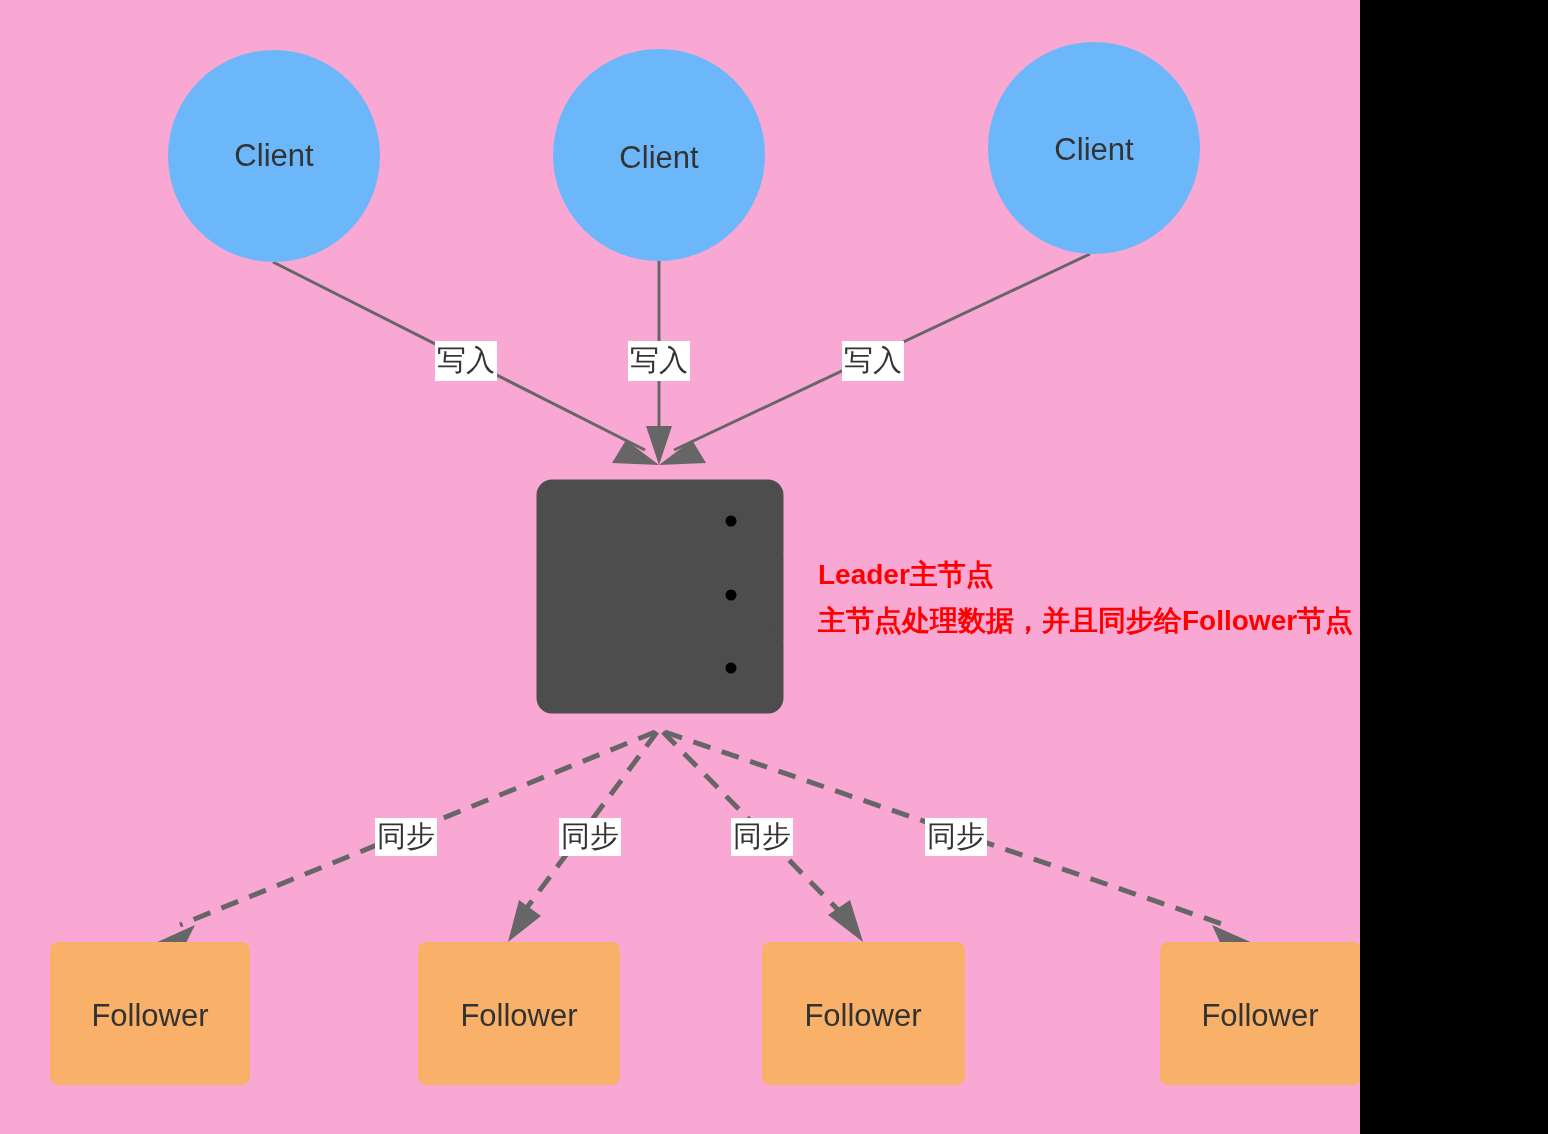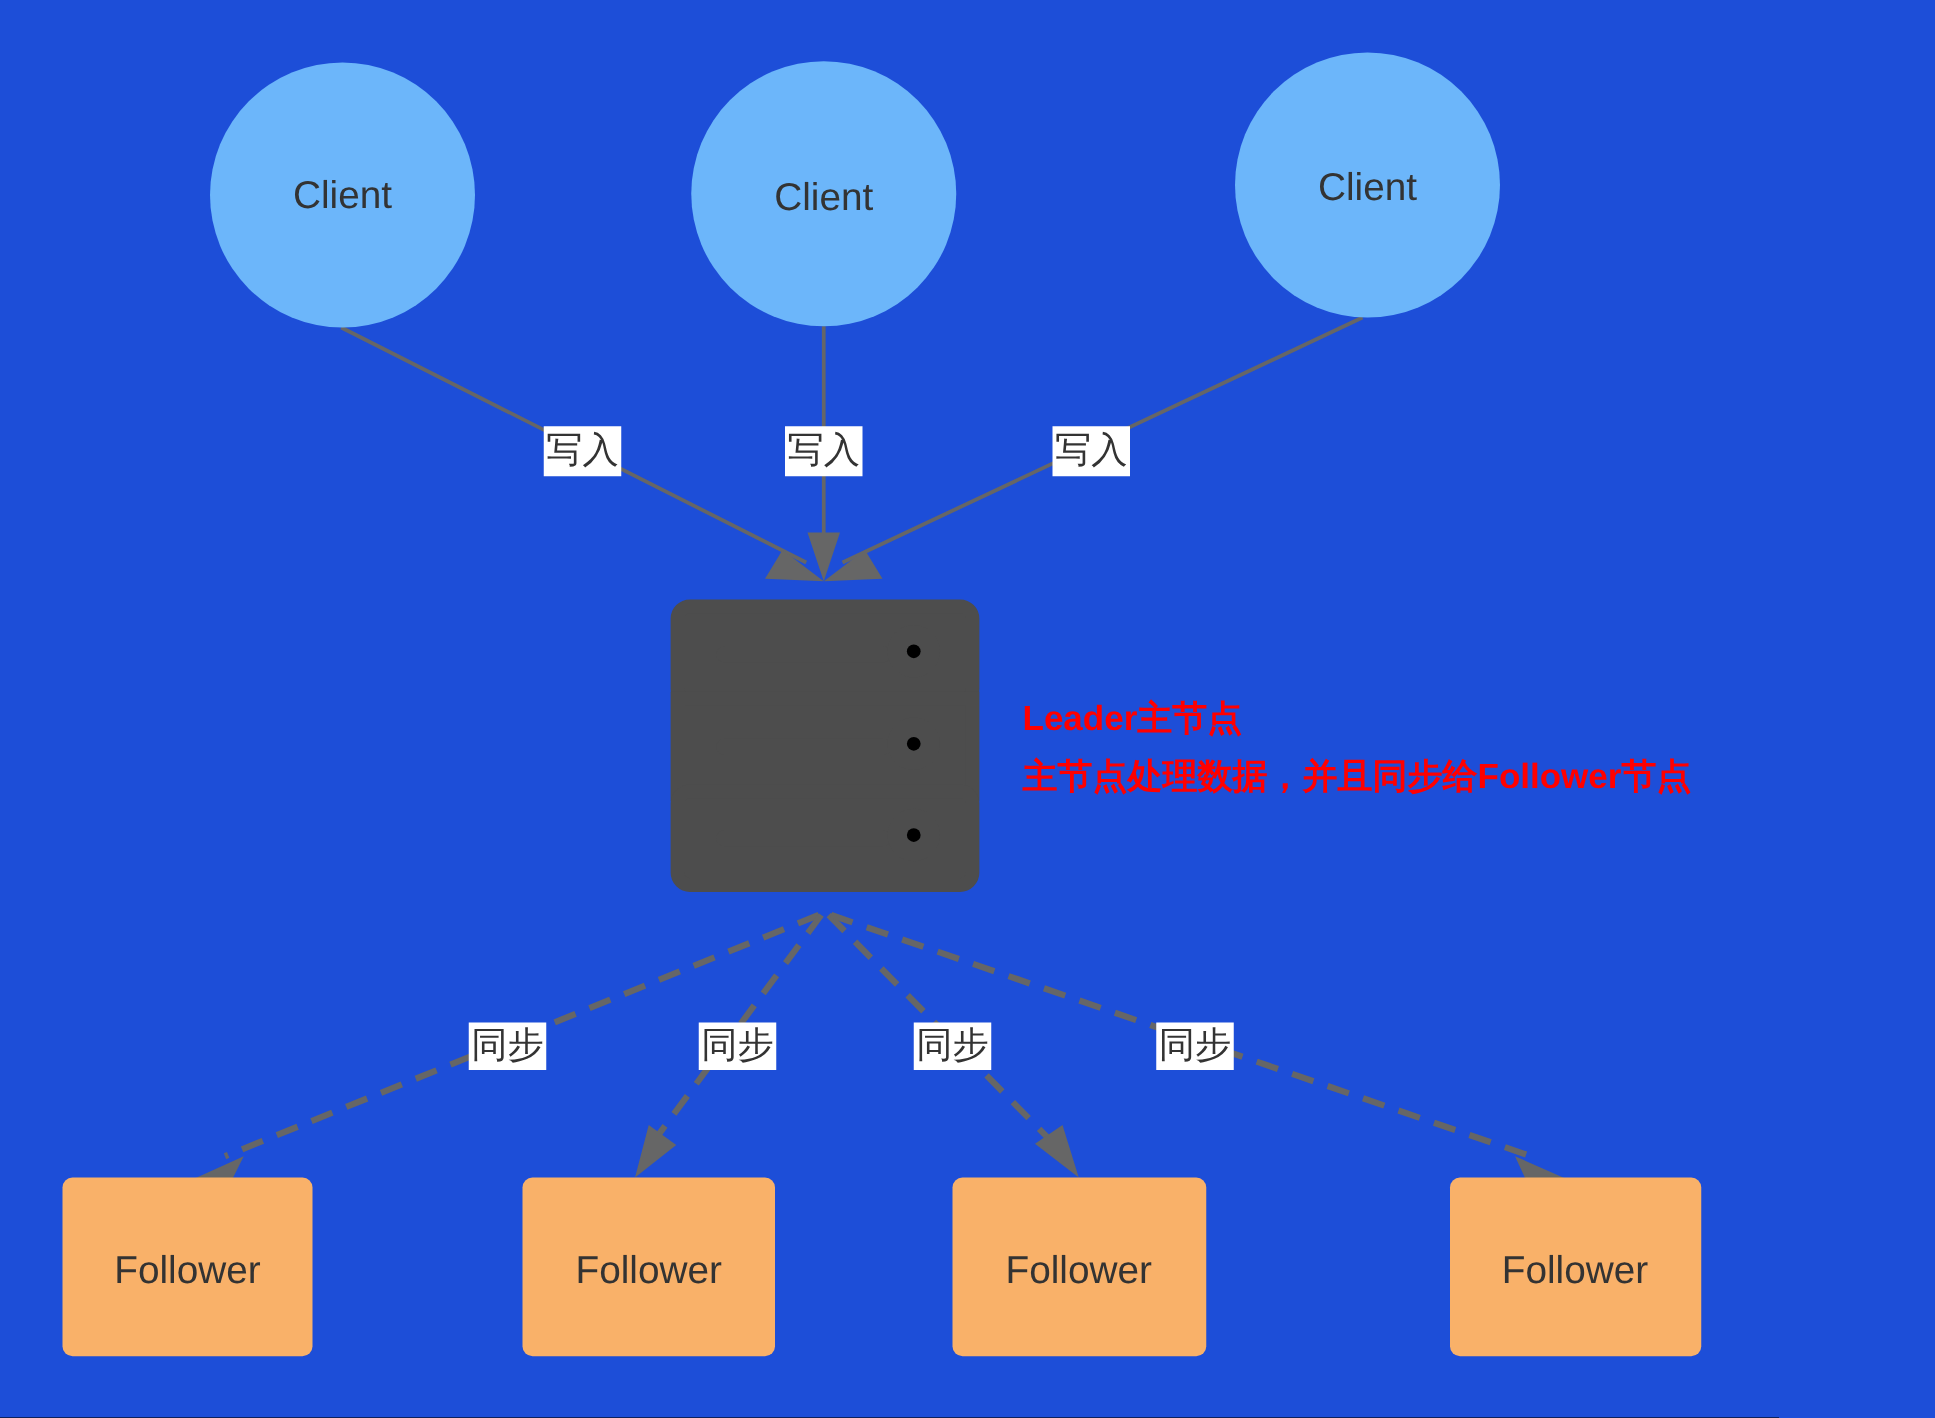--- a/index.html
+++ b/index.html
@@ -2,23 +2,23 @@
 <html><head>
 <meta charset="utf-8">
 <style>
   html, body {
     margin: 0;
     padding: 0;
     background: #000000;
   }
   #stage {
     position: relative;
-    width: 1548px;
+    width: 1360px;
     height: 1134px;
-    background: #1d4ed8;
+    background: #f9a8d4;
     overflow: hidden;
     font-family: "Liberation Sans", "DejaVu Sans", sans-serif;
   }
   #diagram-svg {
     position: absolute;
     left: 0;
     top: 0;
     width: 1548px;
     height: 1134px;
   }

